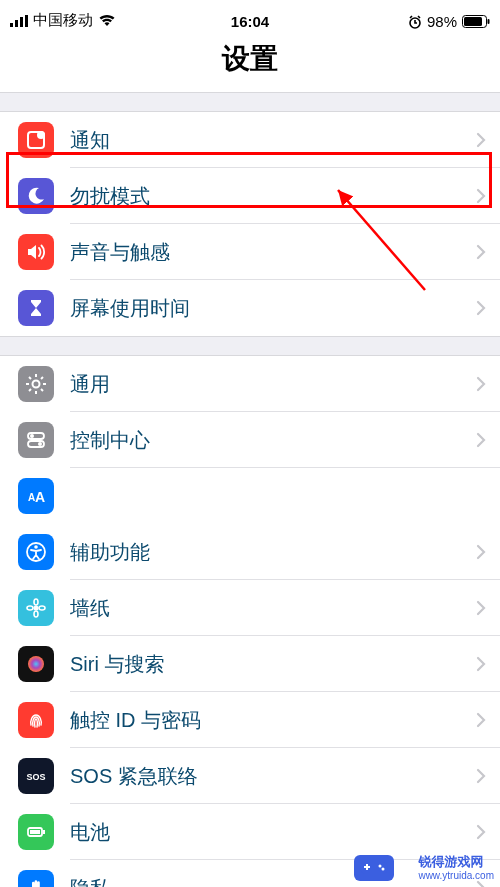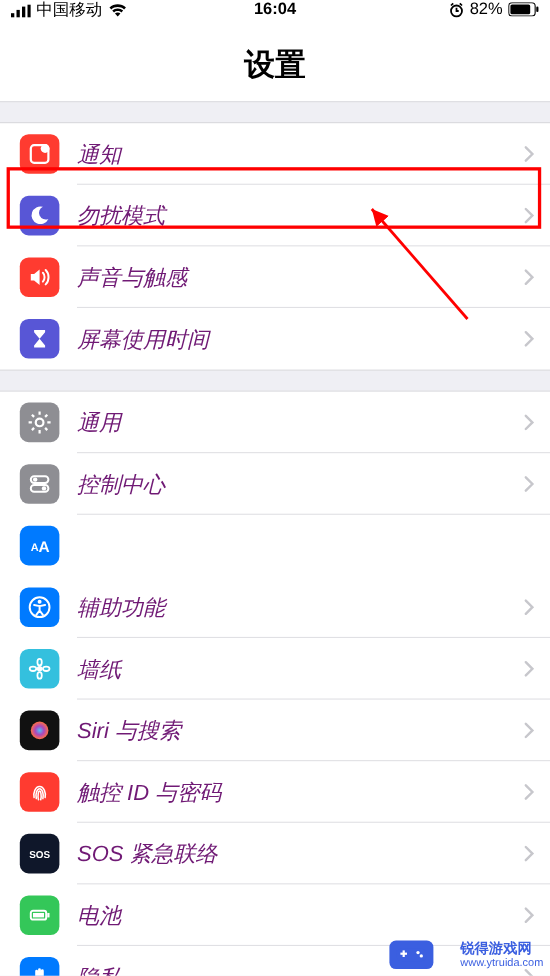--- a/index.html
+++ b/index.html
@@ -1,27 +1,27 @@
 <!DOCTYPE html>
 <html><head>
 <meta charset="utf-8">
 <style>
   * { box-sizing: border-box; margin: 0; padding: 0; font-family: -apple-system, "PingFang SC", "Helvetica Neue", sans-serif; }
   body { width: 500px; height: 887px; background: #efeff4; overflow: hidden; position: relative; }
-  .status-bar { height: 30px; display: flex; align-items: flex-start; justify-content: space-between; padding: 0 10px; background: #fff; font-size: 15px; font-weight: 500; }
+  .status-bar { height: 30px; display: flex; align-items: flex-end; justify-content: space-between; padding: 0 10px; background: #fff; font-size: 15px; font-weight: 500; }
   .status-left, .status-right { display: flex; align-items: center; gap: 5px; }
   .status-center { position: absolute; left: 50%; transform: translateX(-50%); font-weight: 600; }
   .nav-title { background: #fff; text-align: center; padding: 10px 0 14px; font-size: 28px; font-weight: 600; border-bottom: 1px solid #d8d8dc; }
   .spacer { height: 18px; }
   .group { background: #fff; border-top: 1px solid #d8d8dc; border-bottom: 1px solid #d8d8dc; }
   .row { display: flex; align-items: center; height: 56px; padding-left: 18px; position: relative; }
   .row:not(:last-child) .row-body::after { content: ""; position: absolute; left: 0; right: 0; bottom: 0; height: 1px; background: #e0e0e4; }
   .row-body { flex: 1; display: flex; align-items: center; height: 100%; padding-right: 14px; position: relative; }
   .icon-box { width: 36px; height: 36px; border-radius: 8px; display: flex; align-items: center; justify-content: center; margin-right: 16px; flex-shrink: 0; color: #fff; }
-  .label { font-size: 20px; color: #701a75; flex: 1; font-style: italic; }
+  .label { font-size: 20px; color: #0c4a6e; flex: 1; }
   .chevron { color: #c7c7cc; }
   .highlight-box { position: absolute; border: 3px solid #ff0000; pointer-events: none; }
   .arrow-svg { position: absolute; pointer-events: none; }
   .watermark { position: absolute; bottom: 6px; right: 6px; display: flex; align-items: center; gap: 24px; }
   .wm-logo { background: #3b5fe0; color: #fff; border-radius: 6px; padding: 4px 6px; display: flex; align-items: center; }
   .wm-text { color: #3b5fe0; font-size: 13px; display: flex; flex-direction: column; line-height: 1.1; font-weight: 600; }
   svg { display: block; }
 </style>
 </head>
 <body>
@@ -45,21 +45,21 @@
   </div>
   <div class="status-center">16:04</div>
   <div class="status-right">
     <span>
       <svg width="14" height="14" viewBox="0 0 14 14">
           <circle cx="7" cy="8" r="5" fill="none" stroke="#000" stroke-width="1.6"></circle>
           <path d="M7 5 V8 H9" stroke="#000" stroke-width="1.6" fill="none"></path>
           <path d="M2 3 L4 1 M12 3 L10 1" stroke="#000" stroke-width="1.6"></path>
         </svg>
     </span>
-    <span>82%</span>
+    <span>98%</span>
     <span>
       <svg width="28" height="13" viewBox="0 0 28 13">
           <rect x="0.5" y="0.5" width="24" height="12" rx="3" fill="none" stroke="#000"></rect>
           <rect x="2" y="2" width="18" height="9" rx="1.5" fill="#000"></rect>
           <rect x="25.5" y="4" width="2" height="5" rx="1" fill="#000"></rect>
         </svg>
     </span>
   </div>
 </div>
 

